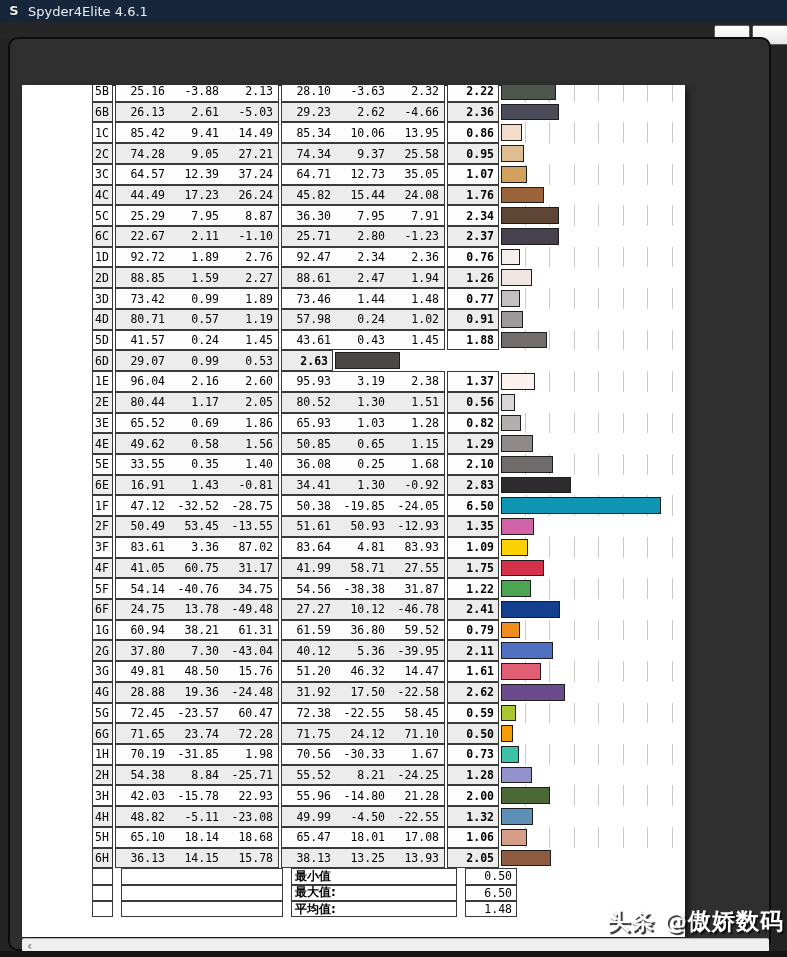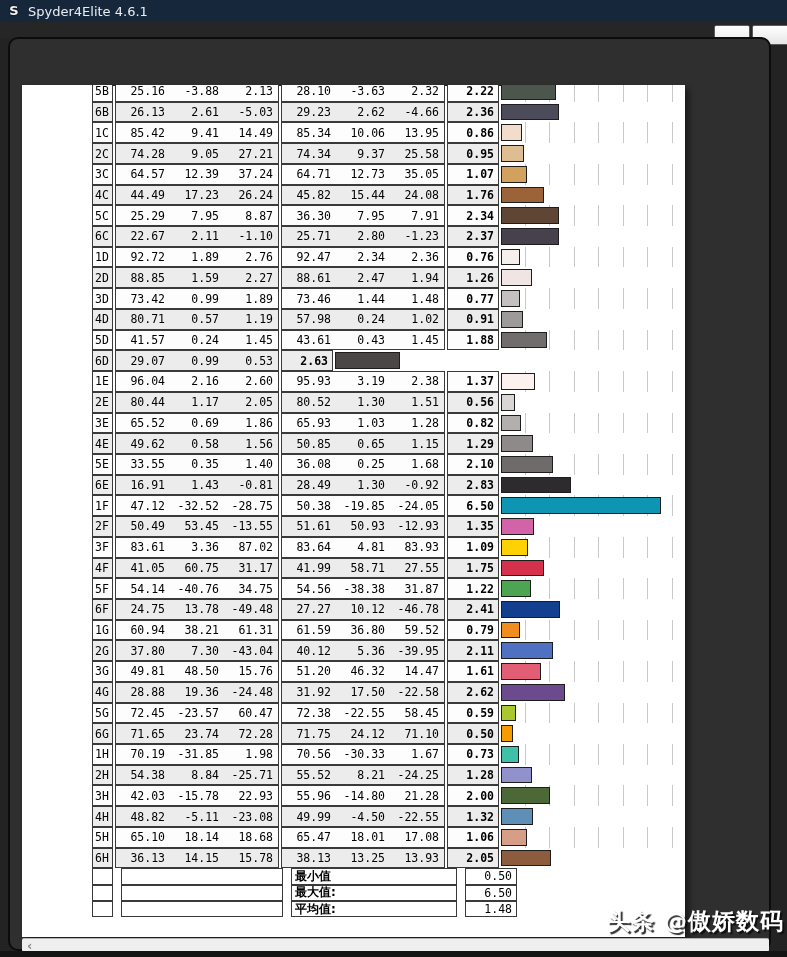--- a/index.html
+++ b/index.html
@@ -439,21 +439,21 @@
     </div>
   </div>
         <div class="row alt">
     <div class="cell c-label">6E</div>
     <div class="cell c-triplet">
       <span class="c-num">16.91</span>
       <span class="c-num">1.43</span>
       <span class="c-num">-0.81</span>
     </div>
     <div class="cell c-triplet">
-      <span class="c-num">28.49</span>
+      <span class="c-num">34.41</span>
       <span class="c-num">1.30</span>
       <span class="c-num">-0.92</span>
     </div>
     <div class="cell c-de">2.83</div>
     <div class="cell bar-cell">
       <div class="bar" style="width: 69.618px; background: rgb(46, 43, 47);"></div>
     </div>
   </div>
         <div class="row">
     <div class="cell c-label">1F</div>

